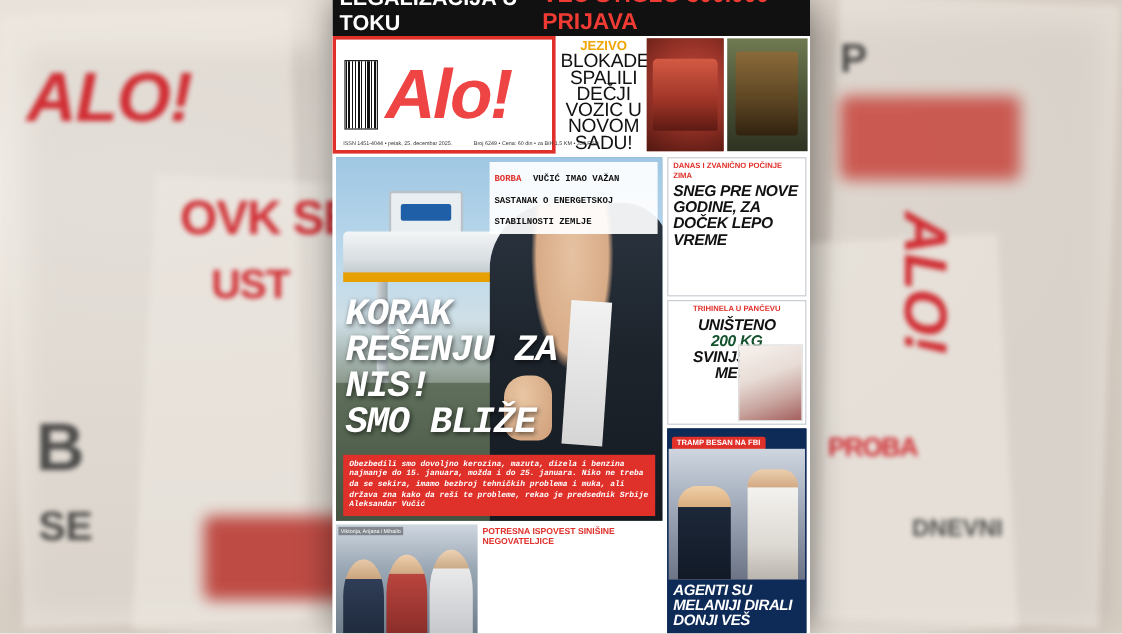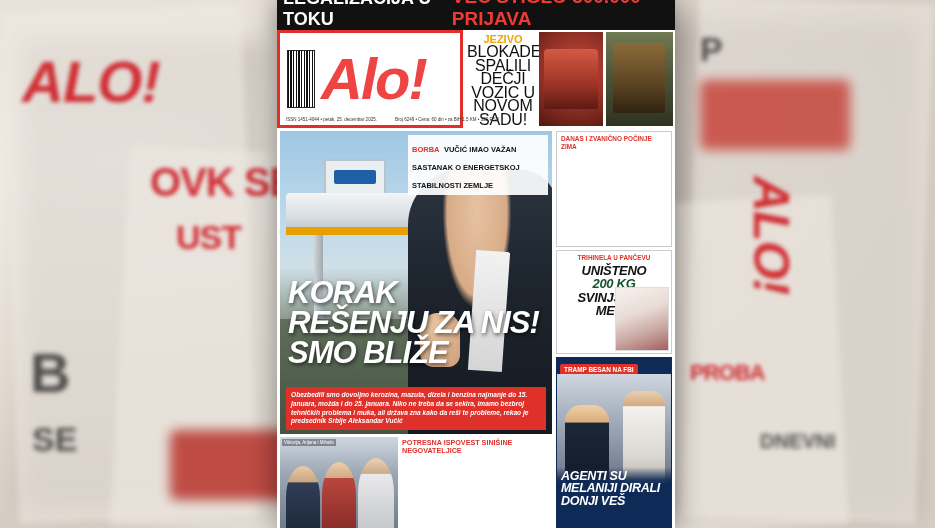--- a/index.html
+++ b/index.html
@@ -235,20 +235,21 @@
     flex-direction: column;
     gap: 3px;
   }
 
   
   .lead {
     position: relative;
     height: 305px;
     overflow: hidden;
     background: #6fa3c9;
+    font-family: Liberation Mono, monospace;
   }
   .lead-photo {
     position: absolute;
     inset: 0;
     background:
       linear-gradient(180deg, #9fc7e3 0%, #bcd9ec 28%, #cfdfe6 45%, #8c9a8e 62%, #6b7a66 100%);
   }
   .gas-canopy {
     position: absolute;
     left: 6px; top: 62px;
@@ -483,21 +484,21 @@
     border-radius: 14px 14px 0 0;
   }
   .tramp-head {
     position: absolute;
     left: 0; right: 0; bottom: 0;
     color: #ffffff;
     font-weight: bold;
     font-style: italic;
     font-size: 12.5px;
     line-height: 12.5px;
-    padding: 3px 4px 20px 4px;
+    padding: 3px 4px 4px 4px;
     letter-spacing: -0.3px;
     background: linear-gradient(180deg, rgba(14,42,86,0) 0%, rgba(14,42,86,0.92) 22%, #0e2a56 100%);
   }
 </style>
 </head>
 <body>
 
 <div id="page">
 
   <div class="bg-collage">
@@ -593,20 +594,21 @@
             <div class="bs-kicker">POTRESNA ISPOVEST SINIŠINE NEGOVATELJICE</div>
           </div>
         </div>
 
       </div>
 
       <div class="col-side">
 
         <div class="side-box box-snow">
           <div class="sb-kicker">DANAS I ZVANIČNO POČINJE ZIMA</div>
+          <div class="sb-head">SNEG PRE NOVE GODINE, ZA DOČEK LEPO VREME</div>
         </div>
 
         <div class="side-box box-meat">
           <div class="sb-kicker">TRIHINELA U PANČEVU</div>
           <div class="sb-head">
             <span>UNIŠTENO</span><br>
             <span class="hl">200 KG</span><br>
             <span>SVINJSKOG MESA</span>
           </div>
           <div class="meat-photo"></div>

